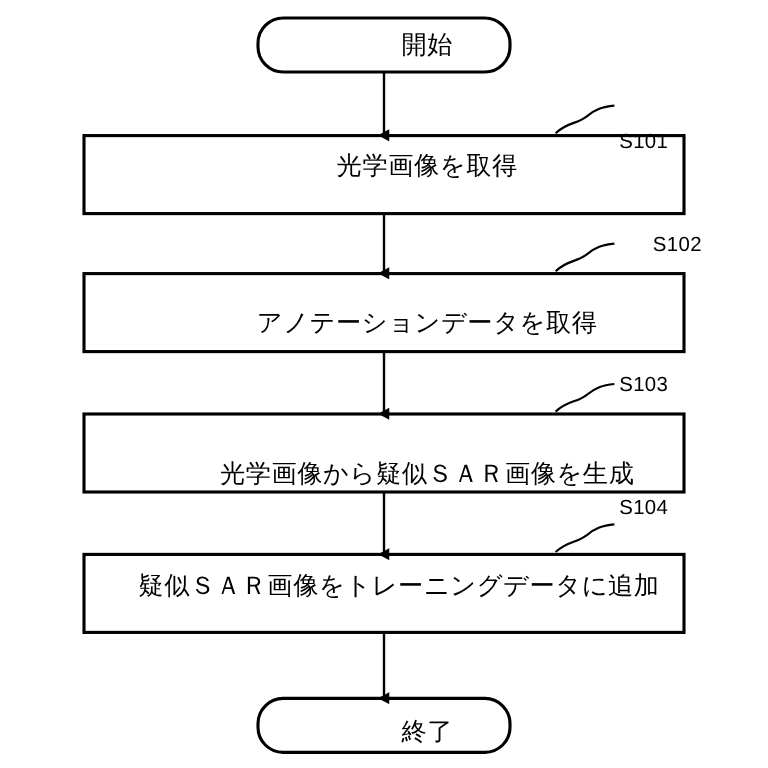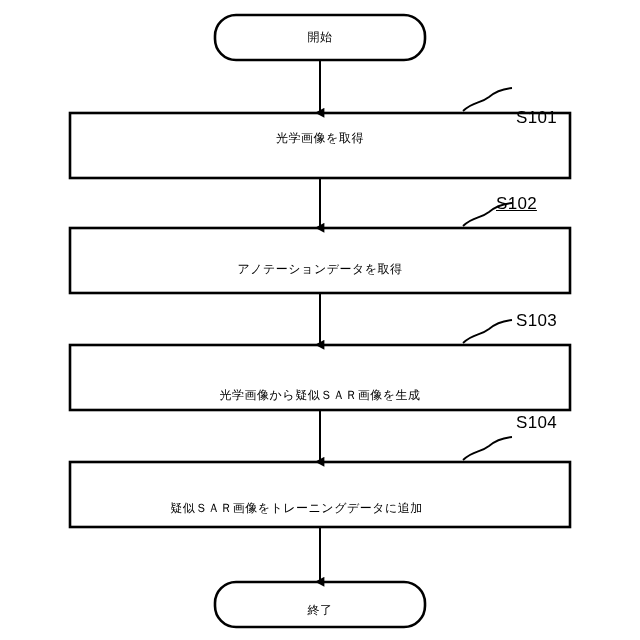--- a/index.html
+++ b/index.html
@@ -25,25 +25,26 @@
     left: 0;
     width: 640px;
     height: 640px;
   }
   .node-label {
     position: absolute;
     display: flex;
     align-items: center;
     justify-content: center;
     text-align: left;
-    font-size: 12px;
+    font-size: 21px;
     letter-spacing: 0.5px;
     line-height: 1.1;
     white-space: nowrap;
     pointer-events: none;
+    padding-left: 36px;
   }
   .step-label {
     position: absolute;
     font-size: 17px;
     letter-spacing: 0.3px;
     white-space: nowrap;
   }
 </style>
 </head>
 <body>
@@ -82,25 +83,25 @@
   </svg>
 
   <div class="node-label" style="left:215px; top:15px; width:210px; height:45px;">開始</div>
 
   <div class="node-label" style="left:70px; top:113px; width:500px; height:51px;">光学画像を取得</div>
 
   <div class="node-label" style="left:70px; top:228px; width:500px; height:84px;">アノテーションデータを取得</div>
 
   <div class="node-label" style="left:70px; top:345px; width:500px; height:65px;margin-top:18px;">光学画像から疑似ＳＡＲ画像を生成</div>
 
-  <div class="node-label" style="left:70px; top:476px; width:453px; height:65px;">疑似ＳＡＲ画像をトレーニングデータに追加</div>
+  <div class="node-label" style="left:70px; top:456px; width:453px; height:65px;">疑似ＳＡＲ画像をトレーニングデータに追加</div>
 
   <div class="node-label" style="left:215px; top:582px; width:210px; height:57px;">終了</div>
 
   <div class="step-label" style="left:516px; top:79px;margin-top:29px;">S101</div>
 
-  <div class="step-label" style="left:496px; top:194px;text-decoration:underline;">S102</div>
+  <div class="step-label" style="left:544px; top:194px;">S102</div>
 
   <div class="step-label" style="left:516px; top:311px;">S103</div>
 
   <div class="step-label" style="left:516px; top:413px;">S104</div>
 
 </div>
 
 </body></html>

